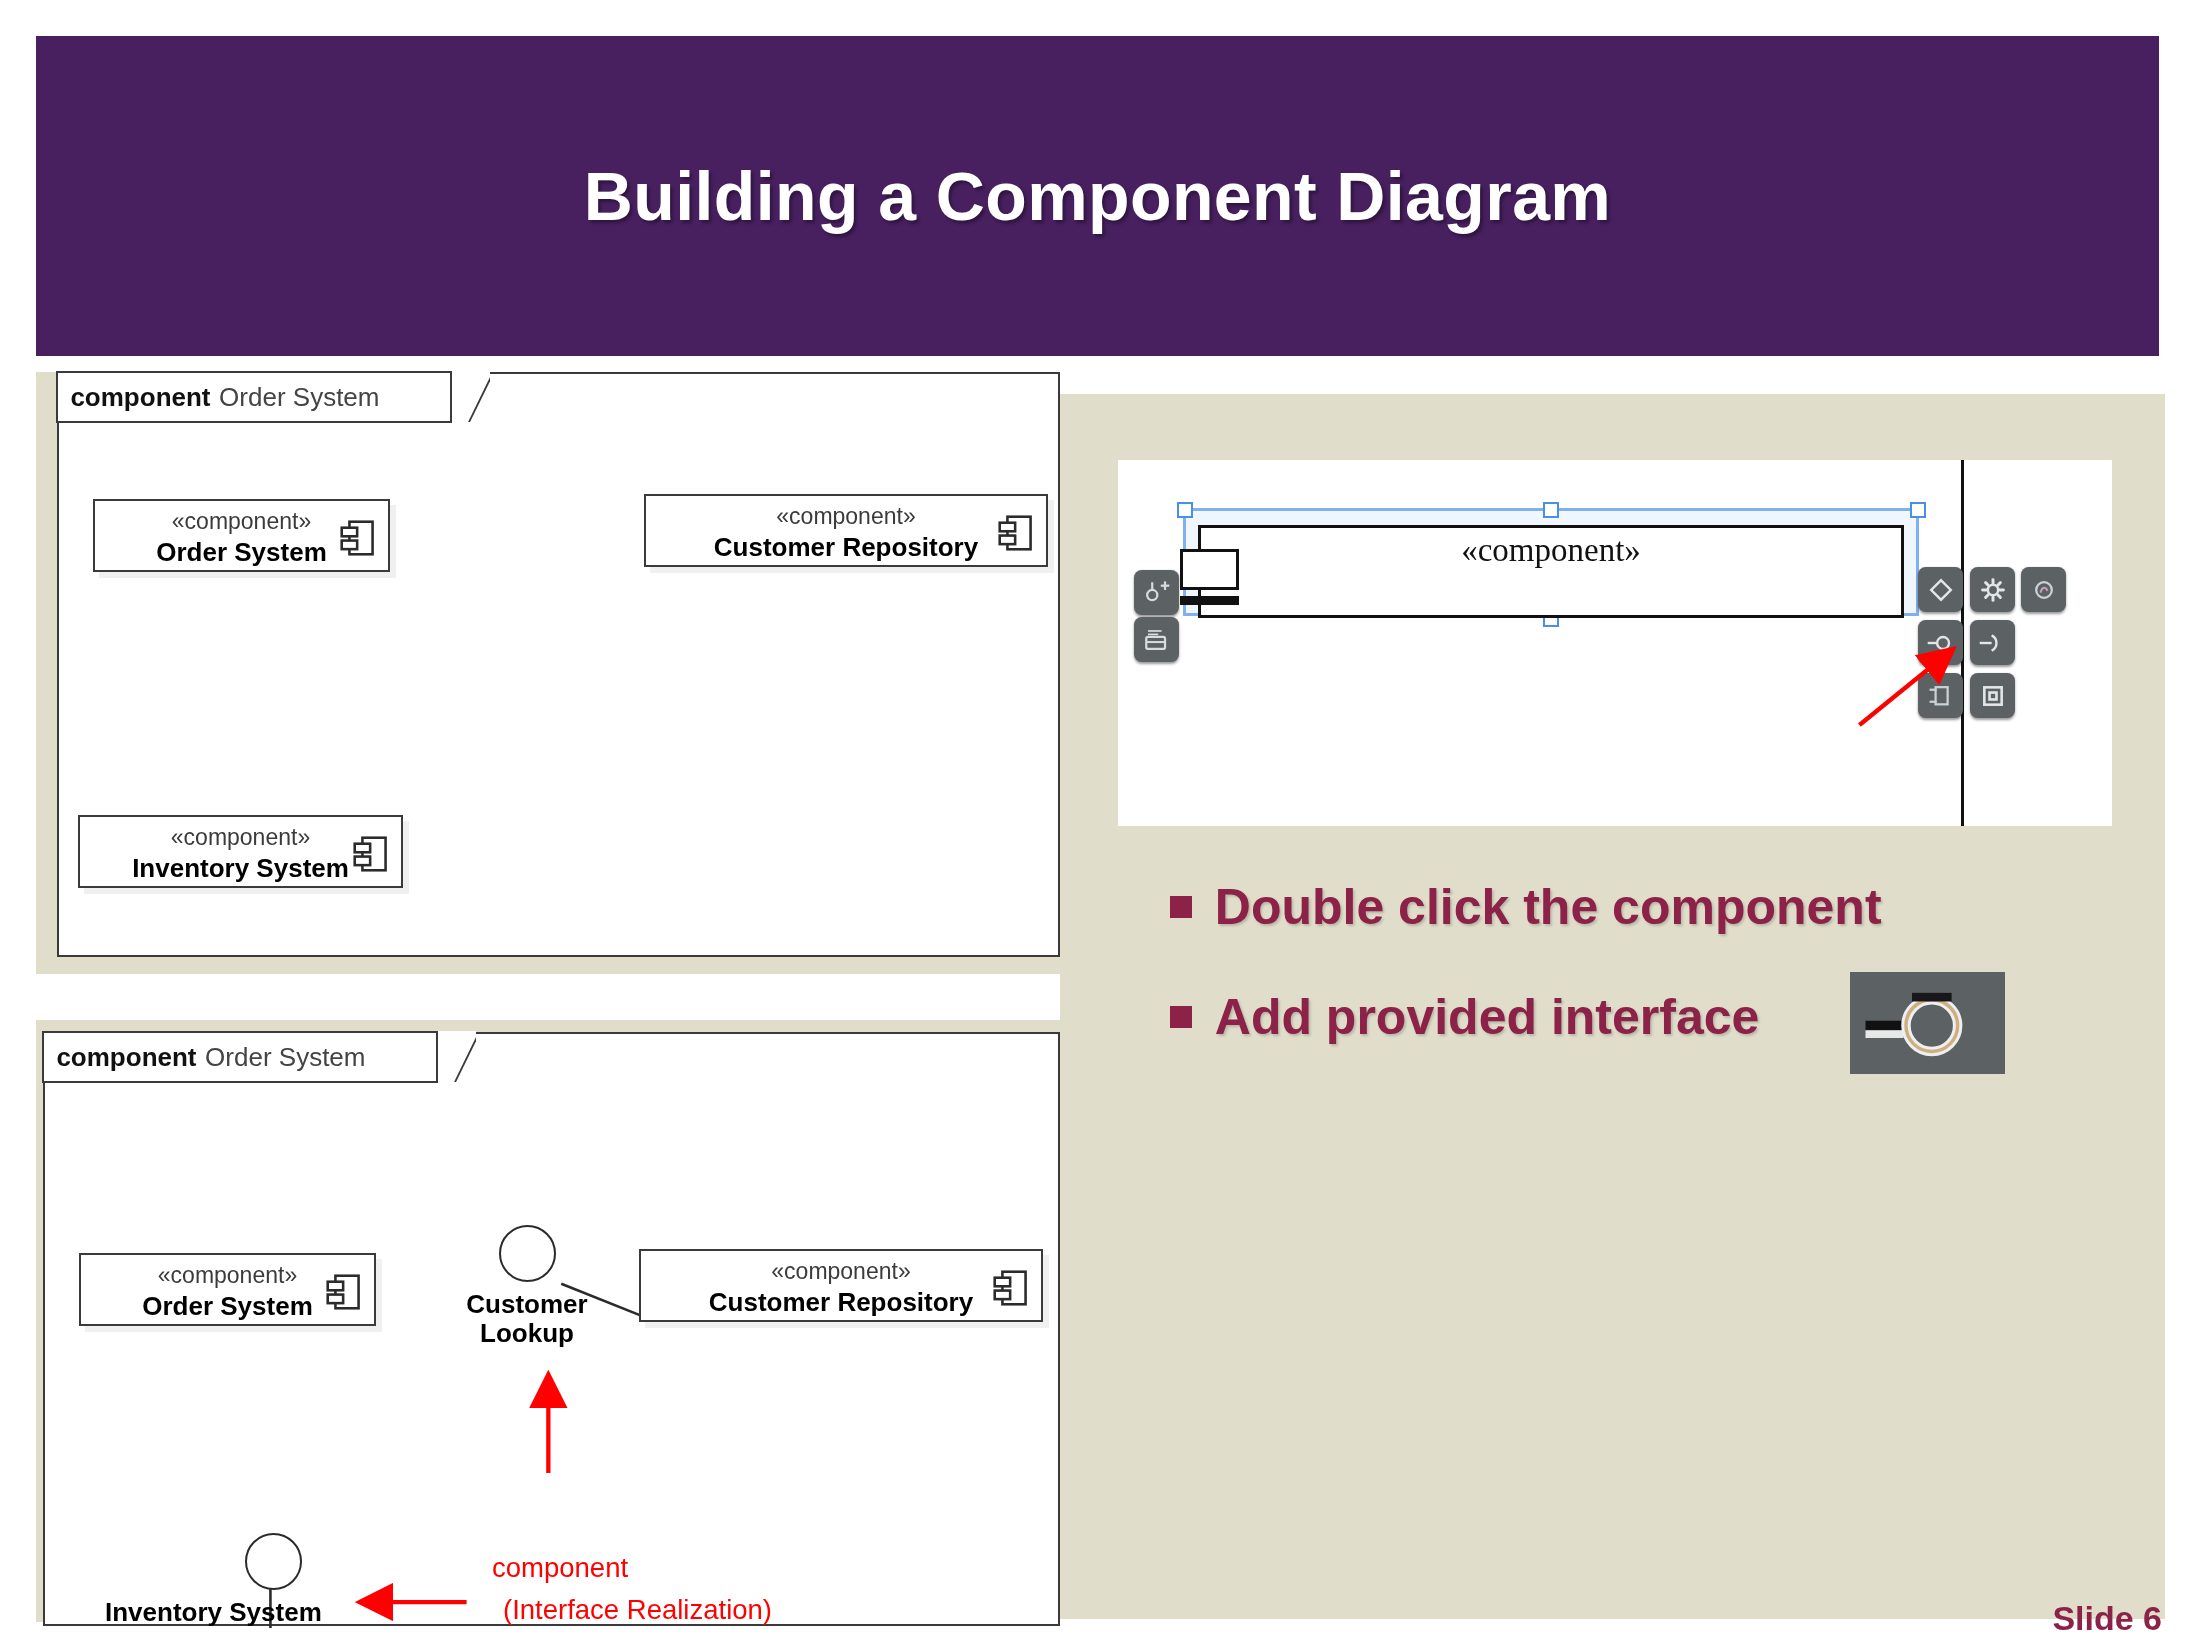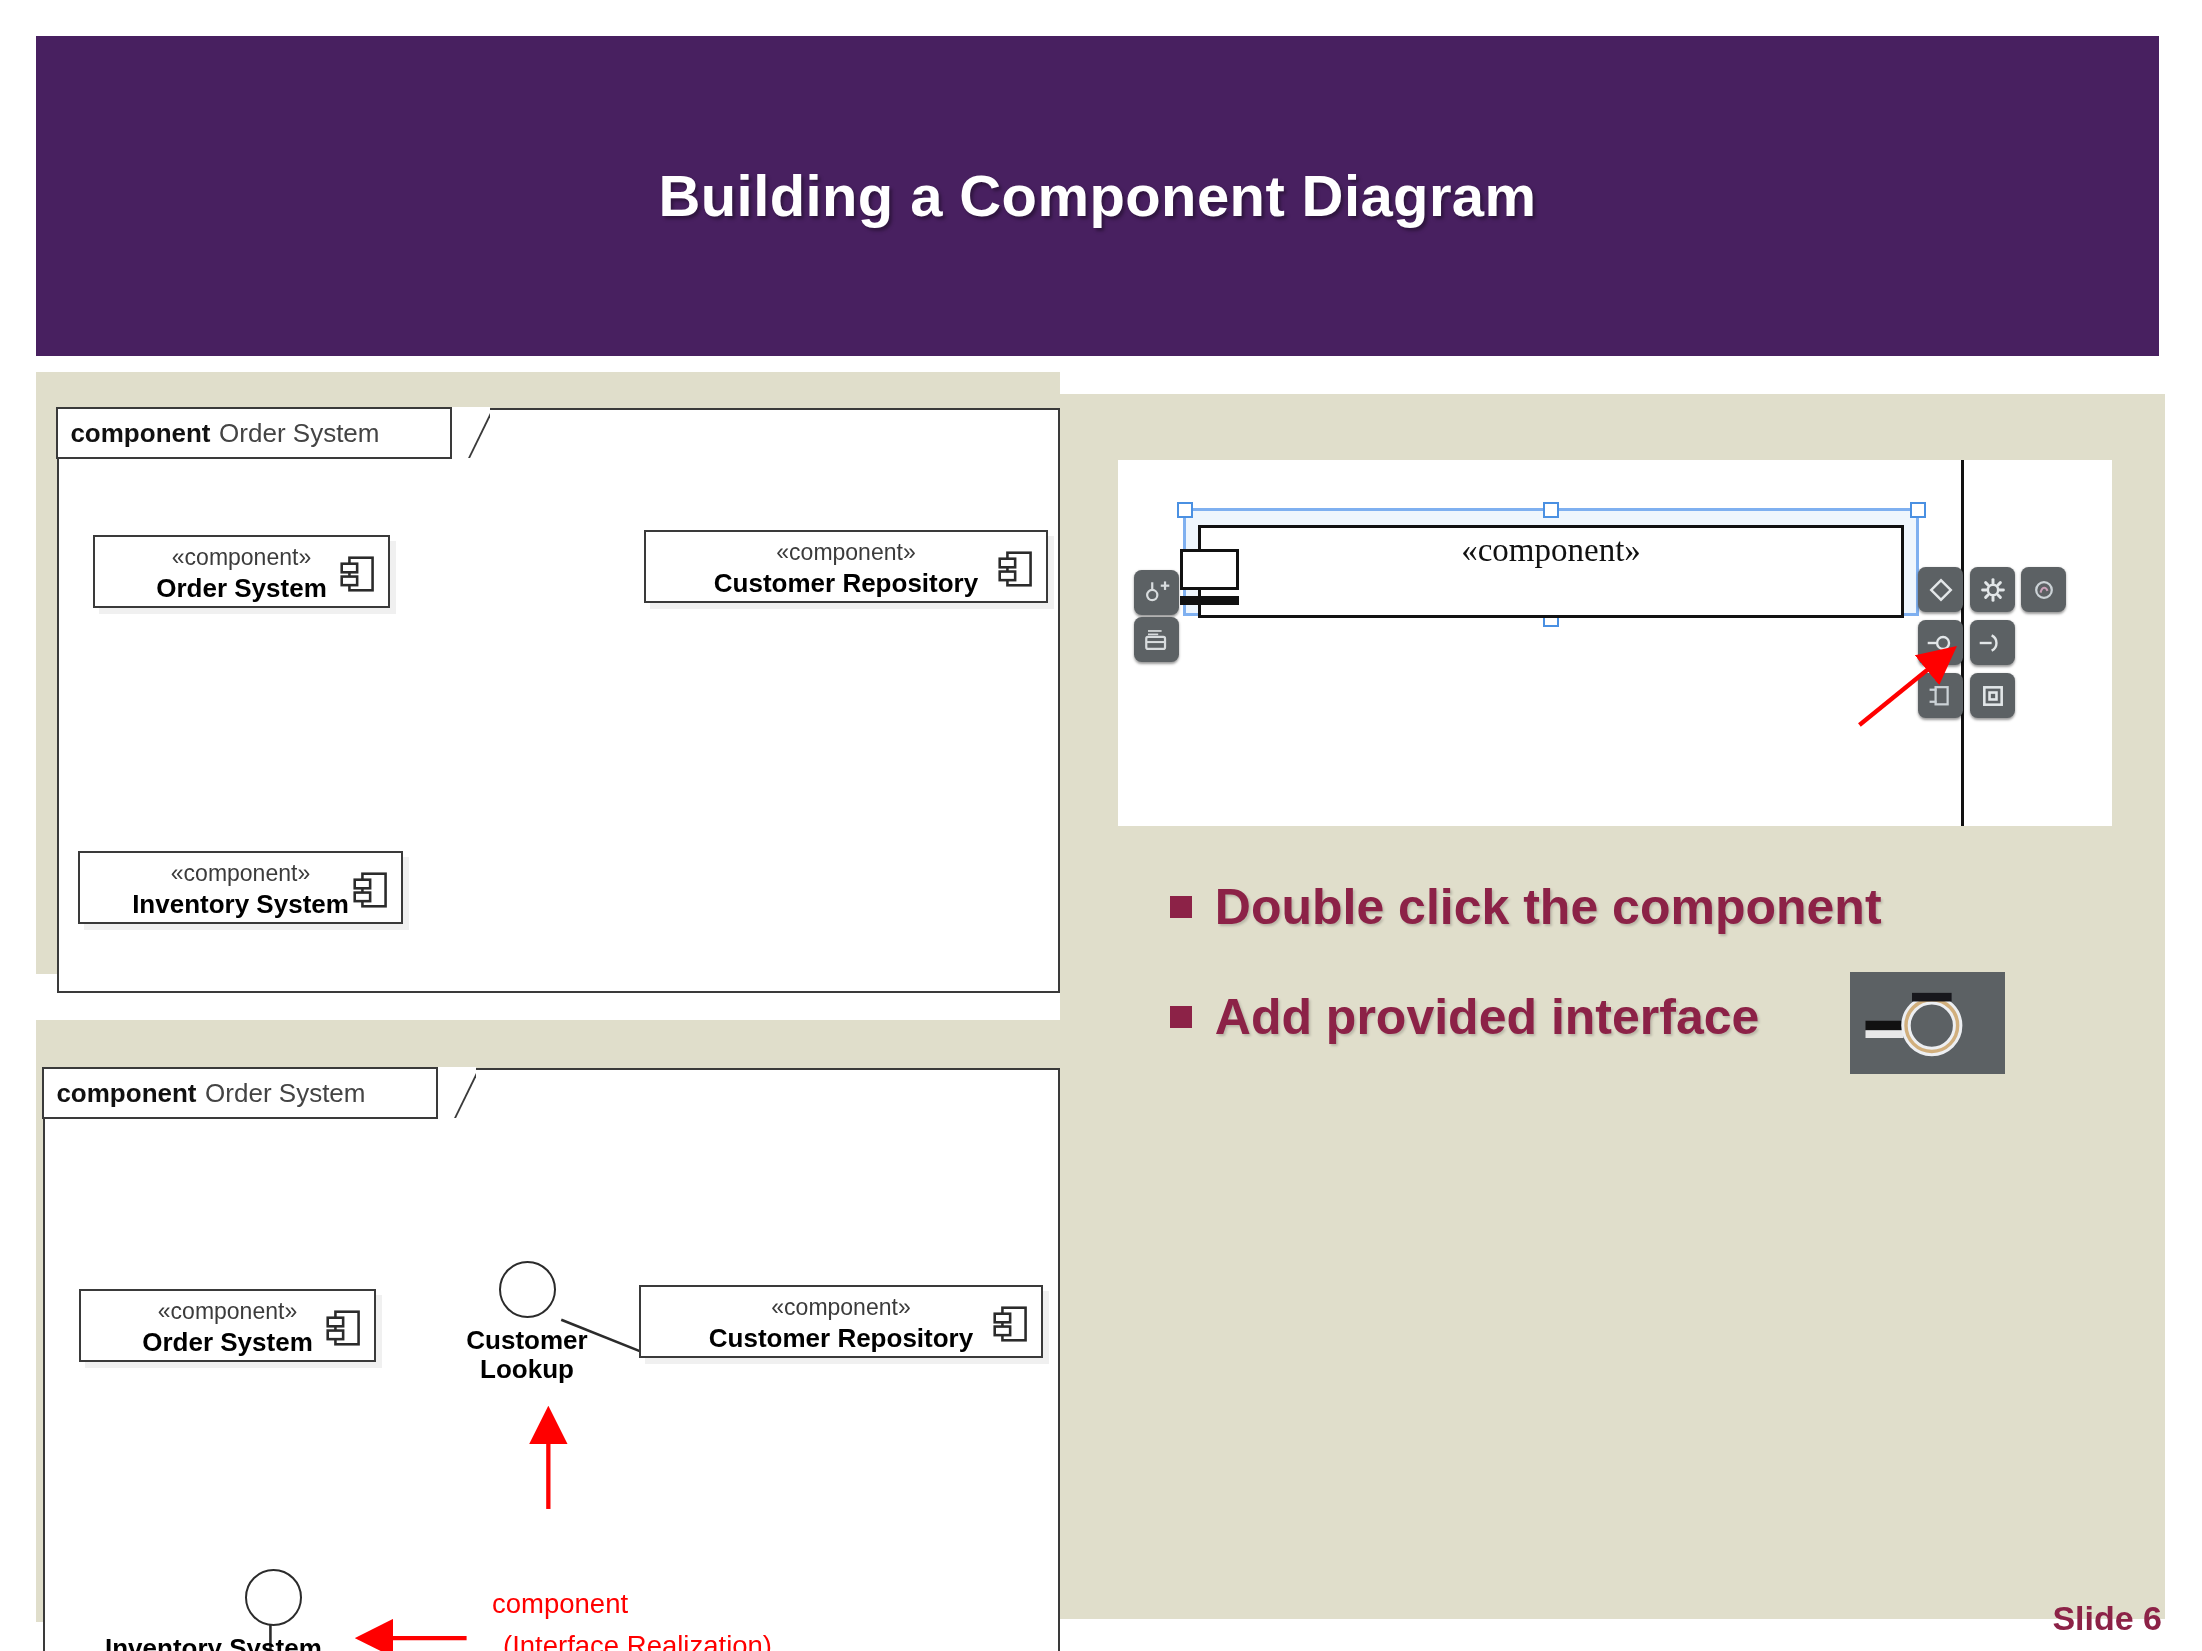--- a/index.html
+++ b/index.html
@@ -7,38 +7,37 @@
     width:2203px;height:1652px;position:relative;overflow:hidden;
     font-family:"Liberation Sans","DejaVu Sans",sans-serif;
   }
   
   #title-bar{
     position:absolute;left:36px;top:36px;width:2123px;height:320px;
     background:#482060;
     display:flex;align-items:center;justify-content:center;
   }
   #title-text{
-    color:#ffffff;font-weight:bold;font-size:58px;line-height:1.18;
+    color:#ffffff;font-weight:bold;font-size:68px;line-height:1.18;
     text-align:center;letter-spacing:0.4px;
     text-shadow:2.6px 2.6px 3.4px rgba(0,0,0,.35);
     font-family:"Liberation Sans","DejaVu Sans",sans-serif;
   }
   #title-text .l2{display:block;}
 
   
   .beige{position:absolute;background:#E0DECB;}
   #beige-left-top{left:36px;top:372px;width:1024px;height:602px;}
   #beige-left-bottom{left:36px;top:1020px;width:1024px;height:602px;}
   #beige-right{left:1060px;top:394px;width:1105px;height:1225px;}
 
   
   .uml-card{
     position:absolute;background:#ffffff;border:2.6px solid #3a3a3a;
     box-sizing:border-box;
-    margin-top:36px;
   }
   #uml-top{left:57px;top:372px;width:1003px;height:585px;}
   #uml-bottom{left:43px;top:1032px;width:1017px;height:594px;}
 
   
   .uml-header{
     position:absolute;left:-2.6px;top:-2.6px;height:52px;
     border:2.6px solid #3a3a3a;background:#ffffff;box-sizing:border-box;
     display:flex;align-items:center;padding:0 12px 0 12px;
     font-size:26px;white-space:nowrap;

